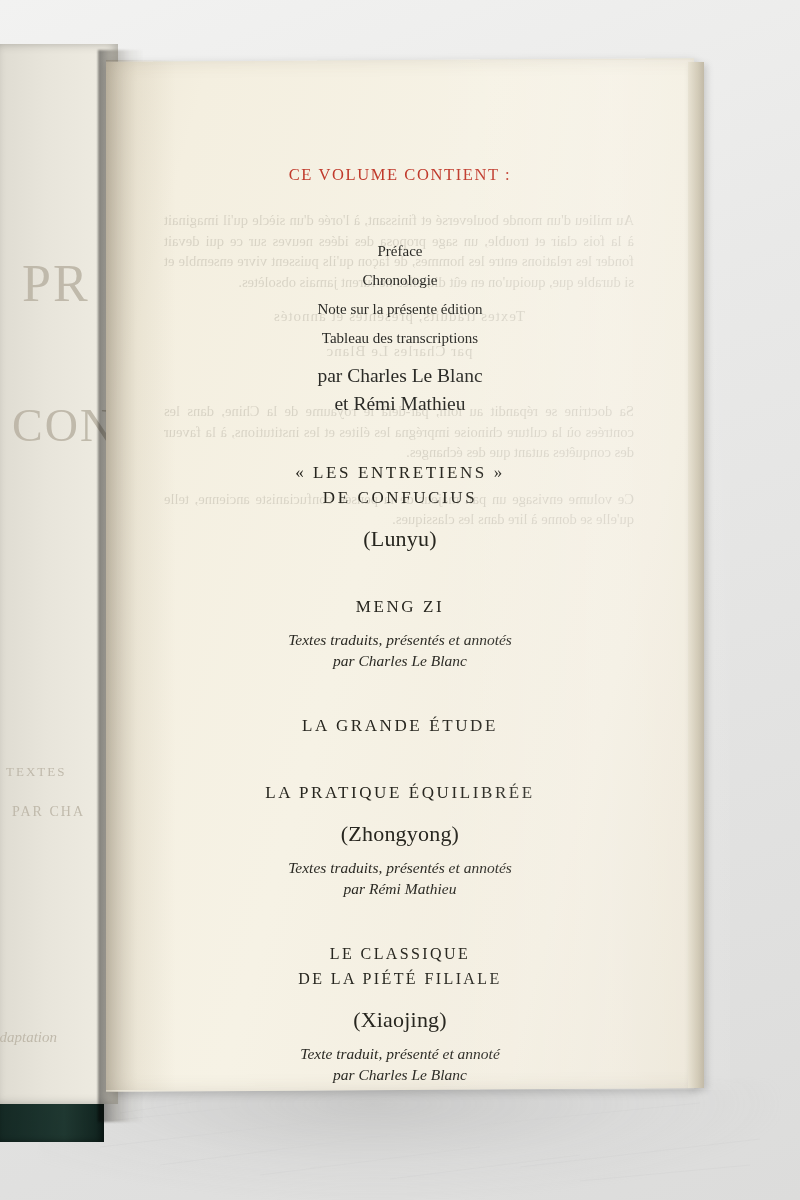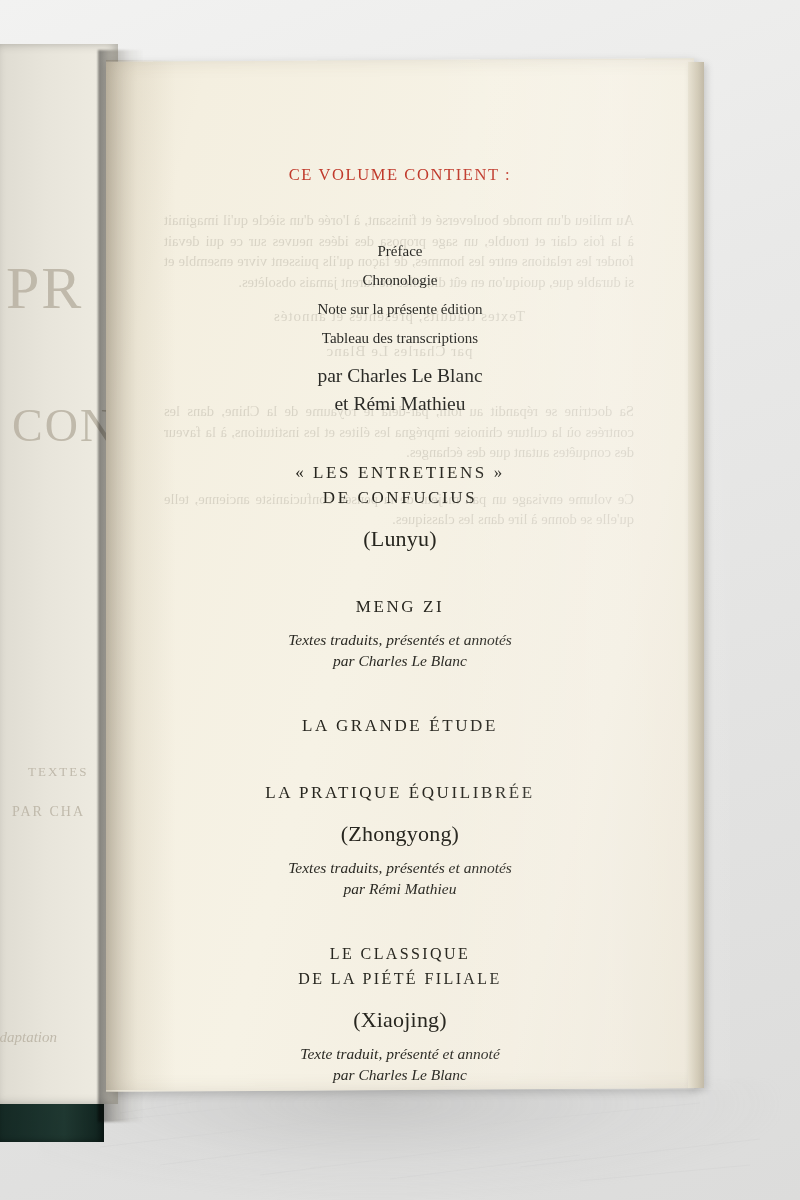--- a/index.html
+++ b/index.html
@@ -67,23 +67,23 @@
     background: linear-gradient(90deg, #dfdcd2 0%, #e8e5db 40%, #efece2 100%);
     box-shadow: inset -4px 0 10px rgba(0,0,0,0.25);
   }
   .left-page .ghost {
     position: absolute;
     color: #b9b2a3;
     font-family: "Liberation Serif", serif;
     white-space: nowrap;
     opacity: 0.85;
   }
-  .ghost-p   { left: 6px; top: 210px; font-size: 60px; letter-spacing: 2px; }
+  .ghost-p   { left: 22px; top: 210px; font-size: 52px; letter-spacing: 2px; }
   .ghost-c   { left: 12px; top: 355px; font-size: 46px; letter-spacing: 2px; }
-  .ghost-t   { left: 28px; top: 720px; font-size: 13px; letter-spacing: 2px; transform: rotate(0deg); }
+  .ghost-t   { left: 6px; top: 720px; font-size: 13px; letter-spacing: 2px; transform: rotate(0deg); }
   .ghost-t2  { left: 12px; top: 760px; font-size: 14px; letter-spacing: 2px; }
   .ghost-ad  { left: -8px; top: 985px; font-size: 15px; font-style: italic; }
 
   
   .gutter {
     position: absolute;
     left: 98px;
     top: 50px;
     width: 46px;
     height: 1072px;

